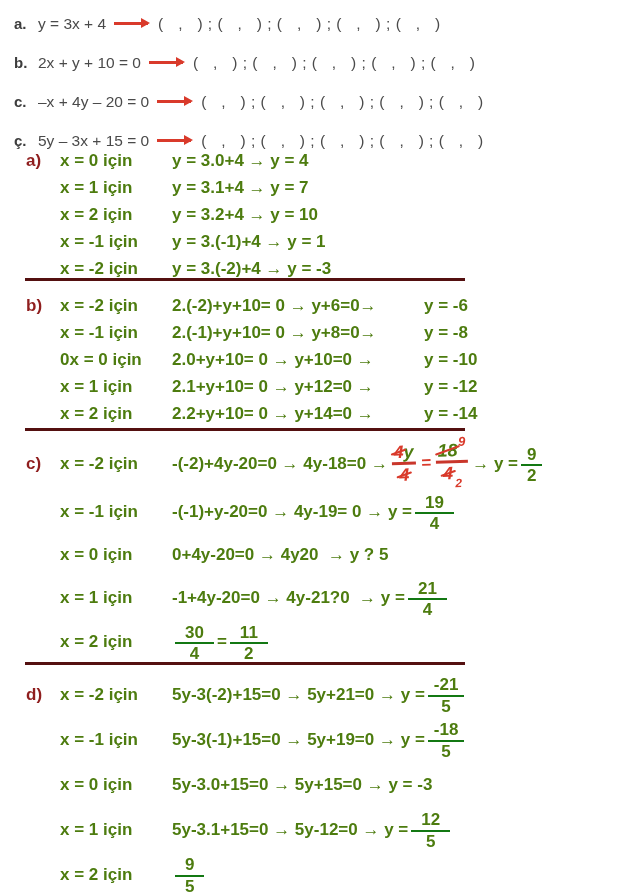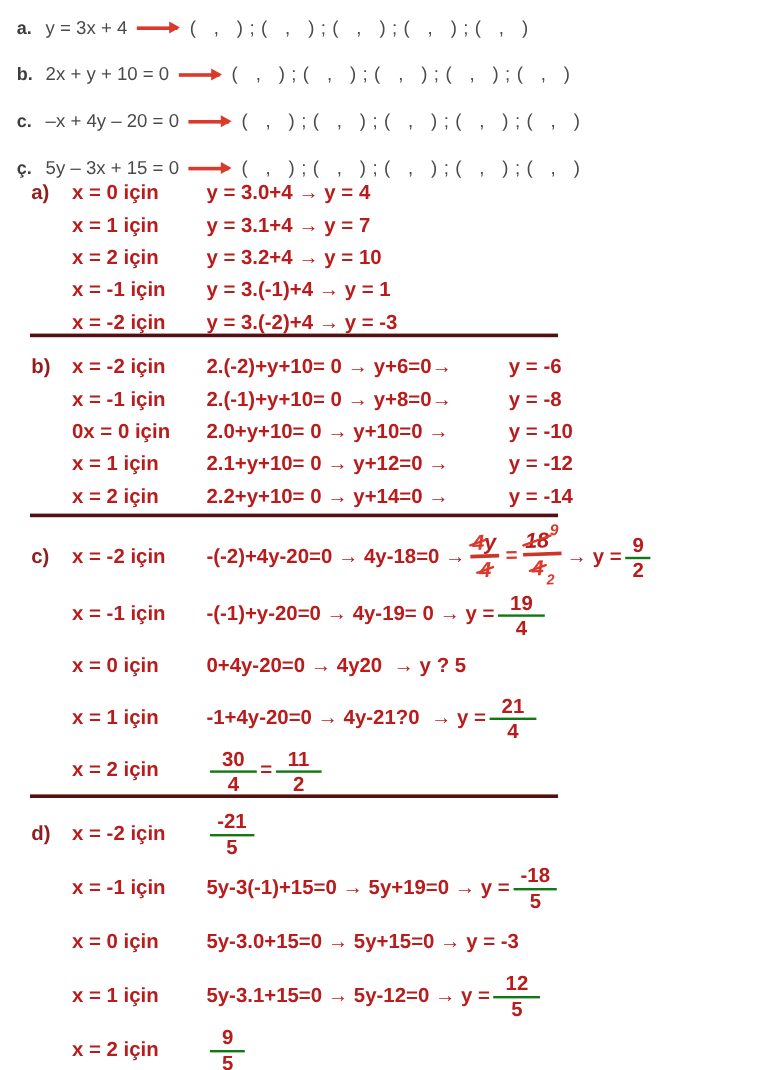--- a/index.html
+++ b/index.html
@@ -12,21 +12,21 @@
   .plabel{width:24px;font-size:15px;font-weight:700;color:#3d3d3d;}
   .peq{font-size:15.5px;color:#4a4a4a;white-space:pre;text-align:right;}
   .parrow{display:inline-block;width:34px;height:2.4px;background:#d93a2b;
           position:relative;margin:0 10px 0 8px;flex:0 0 auto;}
   .parrow::after{content:"";position:absolute;right:-2px;top:-3.9px;
           border-left:9px solid #d93a2b;border-top:5px solid transparent;
           border-bottom:5px solid transparent;}
   .pblanks{font-size:15.5px;color:#4a4a4a;white-space:pre;letter-spacing:.5px;}
 
   
-  .green{color:#b91c1c;}
+  .green{color:#4d7c0f;}
   .sec{position:absolute;left:26px;right:0;}
   .srow{display:grid;grid-template-columns:34px 112px auto;align-items:center;}
   .srow-b{grid-template-columns:34px 112px 252px auto;}
   .slabel{font-size:17px;font-weight:700;color:#8f1e1e;align-self:center;}
   .xcell{font-size:17px;font-weight:700;white-space:pre;}
   .wcell{font-size:17px;font-weight:700;white-space:pre;display:flex;
          align-items:center;}
   .rescell{font-size:17px;font-weight:700;white-space:pre;}
   .rule{position:absolute;left:25px;width:440px;height:3px;background:#541010;}
 
@@ -202,20 +202,21 @@
     </div>
   </div>
 
   <div class="rule" style="top:662px"></div>
 
   <div class="sec" style="top:672px">
     <div class="srow" style="height:45px">
       <span class="slabel">d)</span>
       <span class="xcell green">x = -2 için</span>
       <span class="wcell">
+        <span class="green">5y-3(-2)+15=0 → 5y+21=0 → y =</span>
         <span class="gfrac green"><span class="fnum">-21</span><span class="fden">5</span></span>
       </span>
     </div>
     <div class="srow" style="height:45px">
       <span></span>
       <span class="xcell green">x = -1 için</span>
       <span class="wcell">
         <span class="green">5y-3(-1)+15=0 → 5y+19=0 → y =</span>
         <span class="gfrac green"><span class="fnum">-18</span><span class="fden">5</span></span>
       </span>

